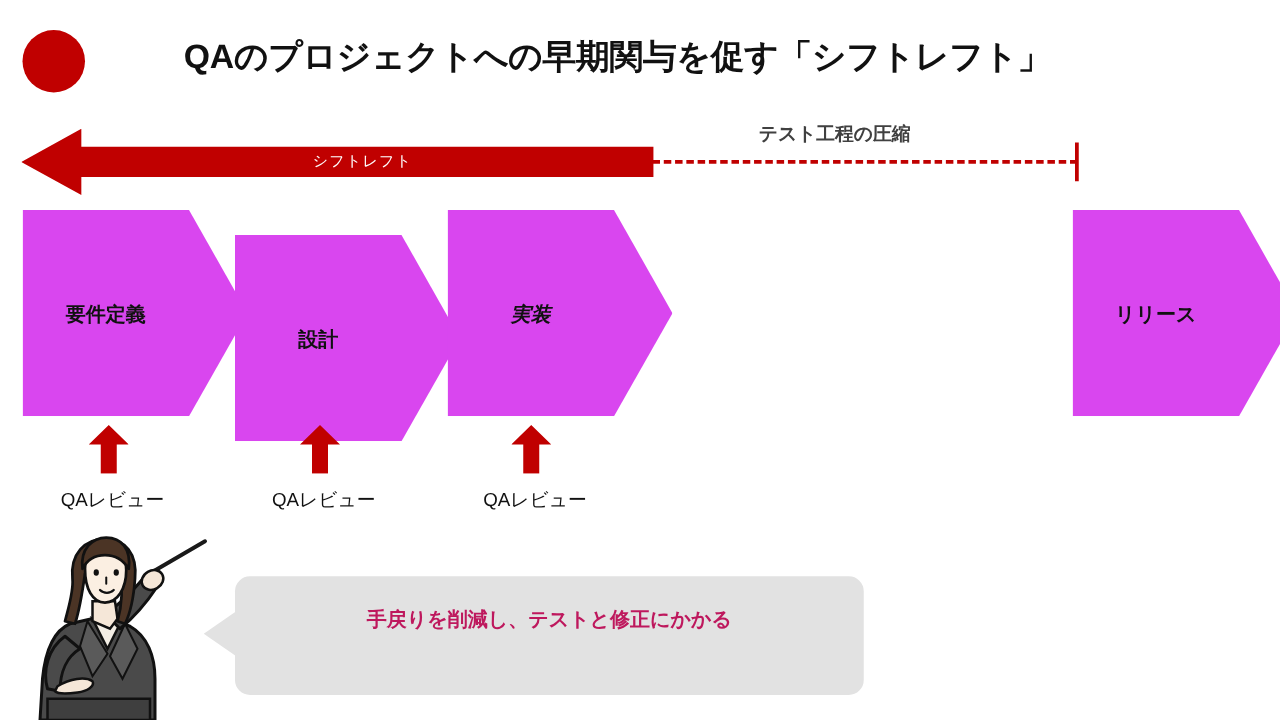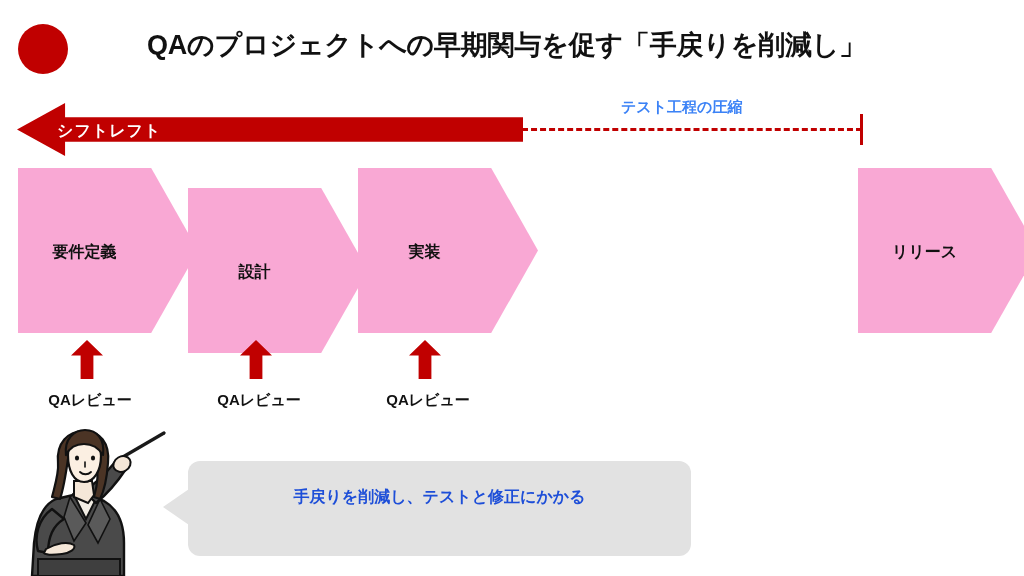--- a/index.html
+++ b/index.html
@@ -58,26 +58,26 @@
     height: 100%;
     background: #c00000;
     -webkit-clip-path: polygon(0% 50%, 9.5% 0%, 9.5% 27%, 100% 27%, 100% 73%, 9.5% 73%, 9.5% 100%);
     clip-path: polygon(0% 50%, 9.5% 0%, 9.5% 27%, 100% 27%, 100% 73%, 9.5% 73%, 9.5% 100%);
   }
   .shift-arrow .arrow-label {
     position: absolute;
     left: 0;
     top: 18px;
     width: 100%;
-    text-align: left;
+    text-align: center;
     padding-left: 40px;
     box-sizing: border-box;
     color: #ffffff;
-    font-size: 16px;
-    font-weight: bold;
+    font-size: 12px;
+    font-weight: normal;
     letter-spacing: 1px;
   }
 
   
   .compress-line {
     position: absolute;
     left: 522px;
     top: 128px;
     width: 340px;
     height: 0;
@@ -86,71 +86,71 @@
   .compress-cap {
     position: absolute;
     left: 860px;
     top: 114px;
     width: 3px;
     height: 31px;
     background: #c00000;
   }
   .compress-label {
     position: absolute;
-    left: 621px;
+    left: 607px;
     top: 98px;
     font-size: 15px;
     font-weight: bold;
-    color: #3b82f6;
+    color: #404040;
     white-space: nowrap;
   }
 
   
   .chevron {
     position: absolute;
     top: 168px;
     height: 165px;
-    background: #f9a8d4;
+    background: #d946ef;
     -webkit-clip-path: polygon(0% 0%, 74% 0%, 100% 50%, 74% 100%, 0% 100%);
     clip-path: polygon(0% 0%, 74% 0%, 100% 50%, 74% 100%, 0% 100%);
   }
   .chevron .chev-label {
     position: absolute;
     top: 74px;
     left: 0;
     width: 74%;
     text-align: center;
     font-size: 16px;
     font-weight: bold;
     color: #111111;
     white-space: nowrap;
   }
   .chev-0 { left: 18px;  width: 180px; }
   .chev-1 { left: 188px; width: 180px; margin-top: 20px; }
-  .chev-2 { left: 358px; width: 180px; }
+  .chev-2 { left: 358px; width: 180px; font-style: italic; }
   .chev-3 { left: 528px; width: 180px; }
   .chev-4 { left: 858px; width: 180px; }
 
   
   .qa-arrow {
     position: absolute;
     top: 340px;
     width: 32px;
     height: 39px;
     background: #c00000;
     -webkit-clip-path: polygon(50% 0%, 100% 40%, 70% 40%, 70% 100%, 30% 100%, 30% 40%, 0% 40%);
     clip-path: polygon(50% 0%, 100% 40%, 70% 40%, 70% 100%, 30% 100%, 30% 40%, 0% 40%);
   }
   .qa-label {
     position: absolute;
     top: 391px;
     width: 180px;
     text-align: center;
     font-size: 15px;
-    font-weight: bold;
+    font-weight: normal;
     color: #111111;
     white-space: nowrap;
   }
   .qa-0 .qa-arrow { left: 71px; }
   .qa-1 .qa-arrow { left: 240px; }
   .qa-2 .qa-arrow { left: 409px; }
   .qa-0 .qa-label { left: 0px; }
   .qa-1 .qa-label { left: 169px; }
   .qa-2 .qa-label { left: 338px; }
 
@@ -175,40 +175,40 @@
     clip-path: polygon(100% 0%, 100% 100%, 0% 50%);
   }
   .bubble-text {
     position: absolute;
     left: 0;
     top: 22px;
     width: 100%;
     text-align: center;
     font-size: 16px;
     font-weight: bold;
-    color: #1d4ed8;
+    color: #be185d;
     line-height: 27px;
   }
 
   
   .presenter {
     position: absolute;
     left: 12px;
     top: 425px;
     width: 160px;
     height: 151px;
   }
 </style>
 </head>
 <body>
 
 <div class="slide">
 
   <div class="bullet-dot"></div>
-  <div class="slide-title">QAのプロジェクトへの早期関与を促す「手戻りを削減し」</div>
+  <div class="slide-title">QAのプロジェクトへの早期関与を促す「シフトレフト」</div>
 
   <div class="shift-arrow">
     <div class="arrow-shape"></div>
     <div class="arrow-label">シフトレフト</div>
   </div>
 
   <div class="compress-label">テスト工程の圧縮</div>
   <div class="compress-line"></div>
   <div class="compress-cap"></div>
 

